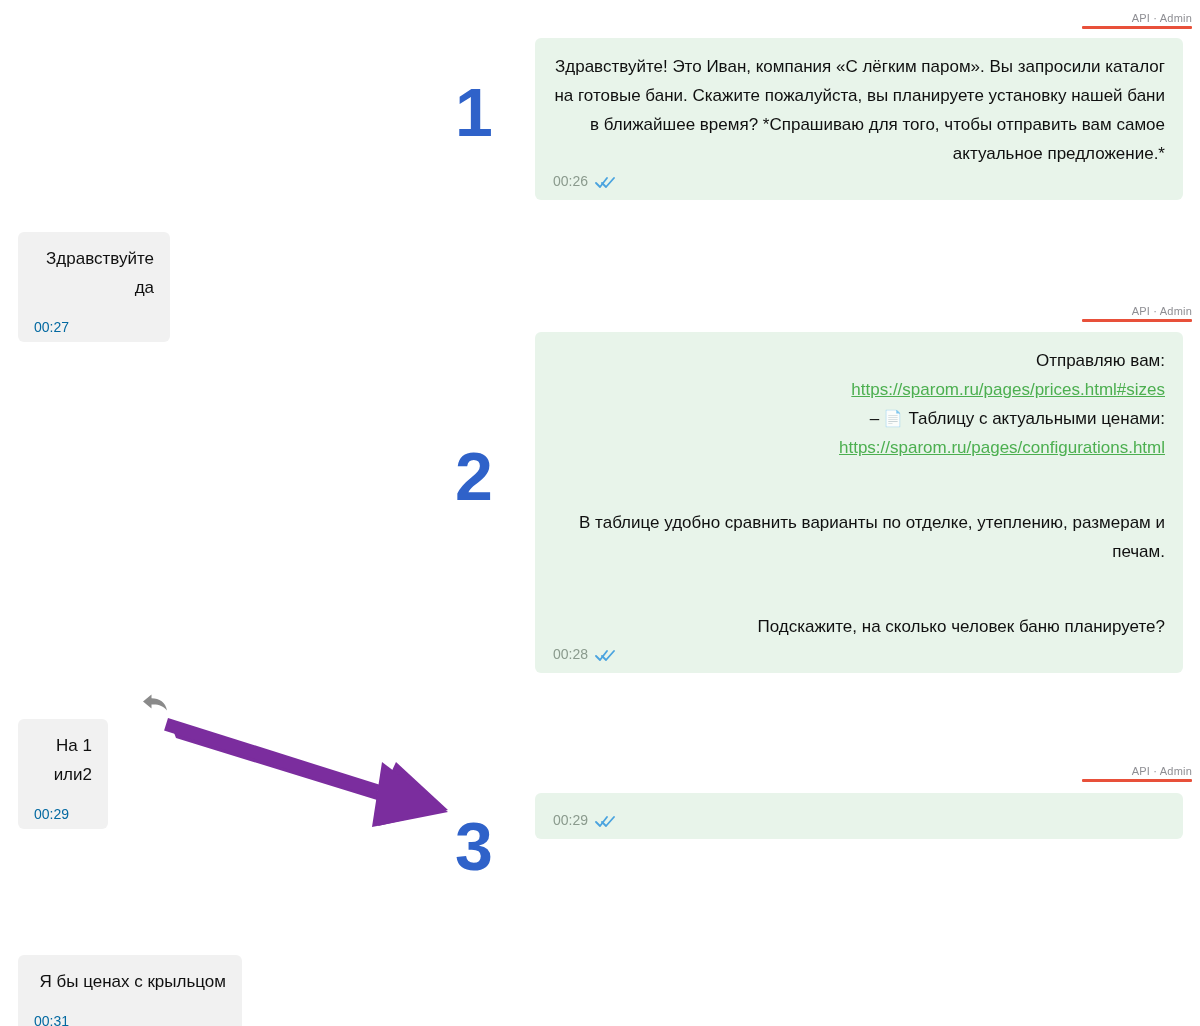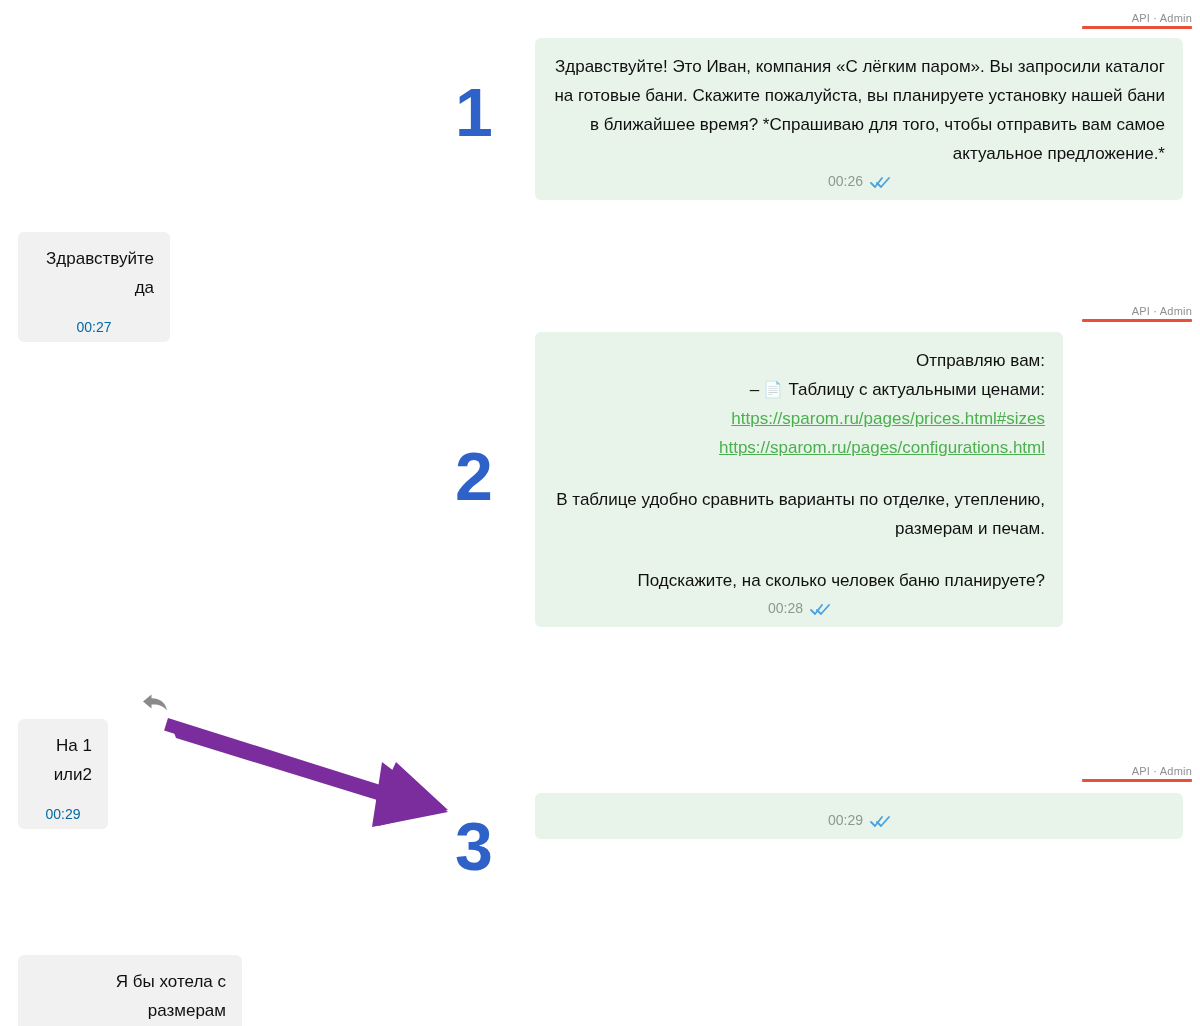--- a/index.html
+++ b/index.html
@@ -57,38 +57,38 @@
   }
   .bubble.in {
     background: #f1f1f1;
     padding: 12px 16px 6px 16px;
   }
   .bubble p {
     margin: 0;
     text-align: right;
   }
   .bubble p.spacer-before {
-    margin-top: 23px;
+    margin-top: 46px;
   }
   .bubble a {
     color: #4caf50;
     text-decoration: underline;
     text-decoration-color: #4caf50;
     word-break: break-all;
   }
   .emoji {
     font-family: "DejaVu Sans", sans-serif;
     font-size: 16px;
     opacity: .85;
   }
 
   .meta {
     display: flex;
     align-items: center;
-    justify-content: center;
+    justify-content: flex-start;
     gap: 7px;
     margin-top: 4px;
     font-size: 14px;
     color: #8a9a8d;
     line-height: 18px;
   }
   .bubble.in .meta {
     color: #0369a1;
     margin-top: 16px;
   }
@@ -154,30 +154,30 @@
     </div>
   </div>
 
   <div class="sender-label" style="left:1082px; top:305px; width:110px;">
     <span>API · Admin</span>
     <span class="underline"></span>
   </div>
 
   <div class="step-num" style="left:455px; top:442px;">2</div>
 
-  <div class="bubble out" style="left:535px; top:332px; width:528px;">
+  <div class="bubble out" style="left:535px; top:332px; width:648px;">
     <p>Отправляю вам:</p>
 
+    <p>
+      <a href="#">https://sparom.ru/pages/prices.html#sizes</a>
+    </p>
     <p>
       <span>–</span>
       <span class="emoji">📄</span>
       <span>Таблицу с актуальными ценами:</span>
-    </p>
-    <p>
-      <a href="#">https://sparom.ru/pages/prices.html#sizes</a>
     </p>
 
     <p>
       <a href="#">https://sparom.ru/pages/configurations.html</a>
     </p>
 
     <p class="spacer-before">В таблице удобно сравнить варианты по отделке, утеплению, размерам и печам.</p>
     <p class="spacer-before">Подскажите, на сколько человек баню планируете?</p>
 
     <div class="meta">
@@ -227,19 +227,19 @@
       <span class="ticks">
         <svg viewBox="0 0 20 13" width="20" height="13" xmlns="http://www.w3.org/2000/svg">
           <polyline points="1,7 5,11 12,2" fill="none" stroke="#4aa3df" stroke-width="1.8" stroke-linecap="round" stroke-linejoin="round"></polyline>
           <polyline points="7,7 11,11 19,2" fill="none" stroke="#4aa3df" stroke-width="1.8" stroke-linecap="round" stroke-linejoin="round"></polyline>
         </svg>
       </span>
     </div>
   </div>
 
   <div class="bubble in" style="left:18px; top:955px; width:224px;">
-    <p>Я бы хотела с размерам</p>
+    <p>Я бы ценах с крыльцом</p>
     <div class="meta">
       <span>00:31</span>
     </div>
   </div>
 
 </div>
 
 </body></html>

